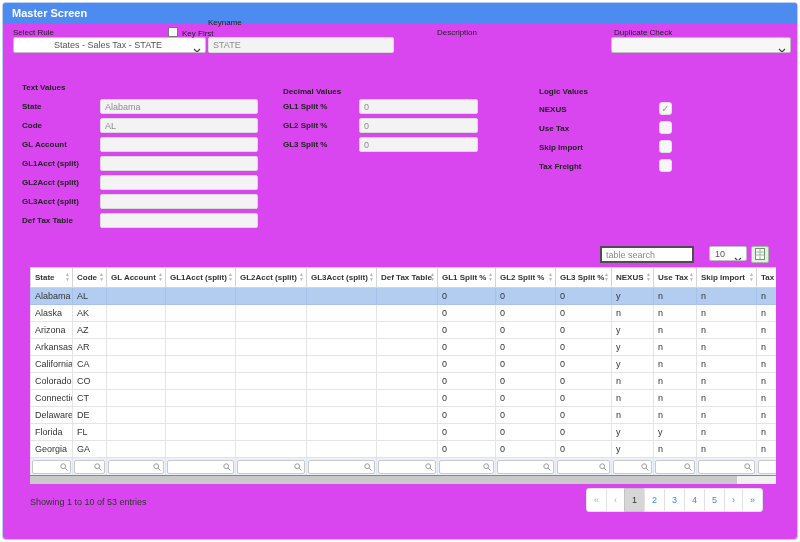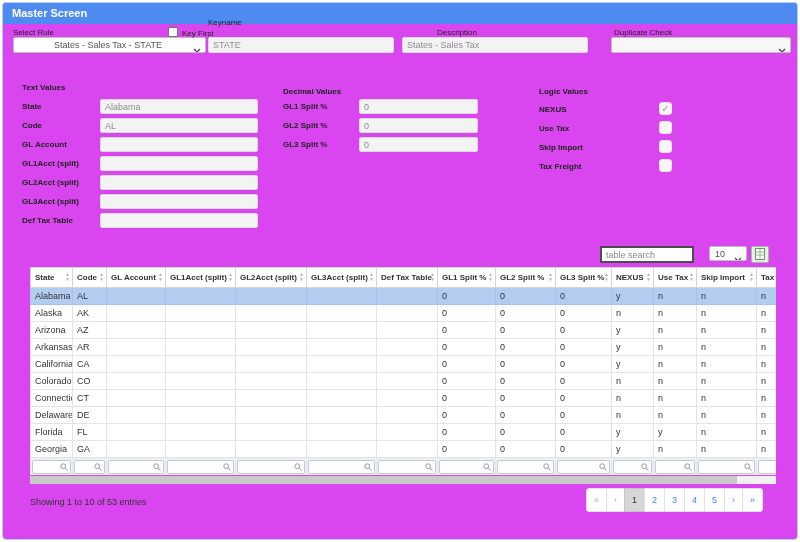--- a/index.html
+++ b/index.html
@@ -60,21 +60,20 @@
         </svg></span>
   </div>
 
   <span class="kfcb" style="left:165px; top:24px;"></span>
   <span class="lbl" style="left:179px; top:26px;">Key First</span>
 
   <span class="lbl" style="left:205px; top:15px;">Keyname</span>
   <input class="roinput" style="left: 205px; top: 34px; width: 186px; height: 16px;" readonly="" value="STATE">
 
   <span class="lbl" style="left:416px; top:25px;padding-left:18px;">Description</span>
-  <input class="roinput" style="left: 399px; top: 34px; width: 186px; height: 16px;" readonly="" value="States - Sales Tax">
 
   <span class="lbl" style="left:611px; top:25px;">Duplicate Check</span>
   <div class="fakesel" style="left:608px; top:34px; width:180px; height:16px; background:#f7f7f7;">
     <span></span>
     <span class="chev"><svg width="8" height="5">
           <polyline points="1,1 4,4 7,1" fill="none" stroke="#444" stroke-width="1.2"></polyline>
         </svg></span>
   </div>
 
   <span class="sect-title" style="left:19px; top:80px;">Text Values</span>

